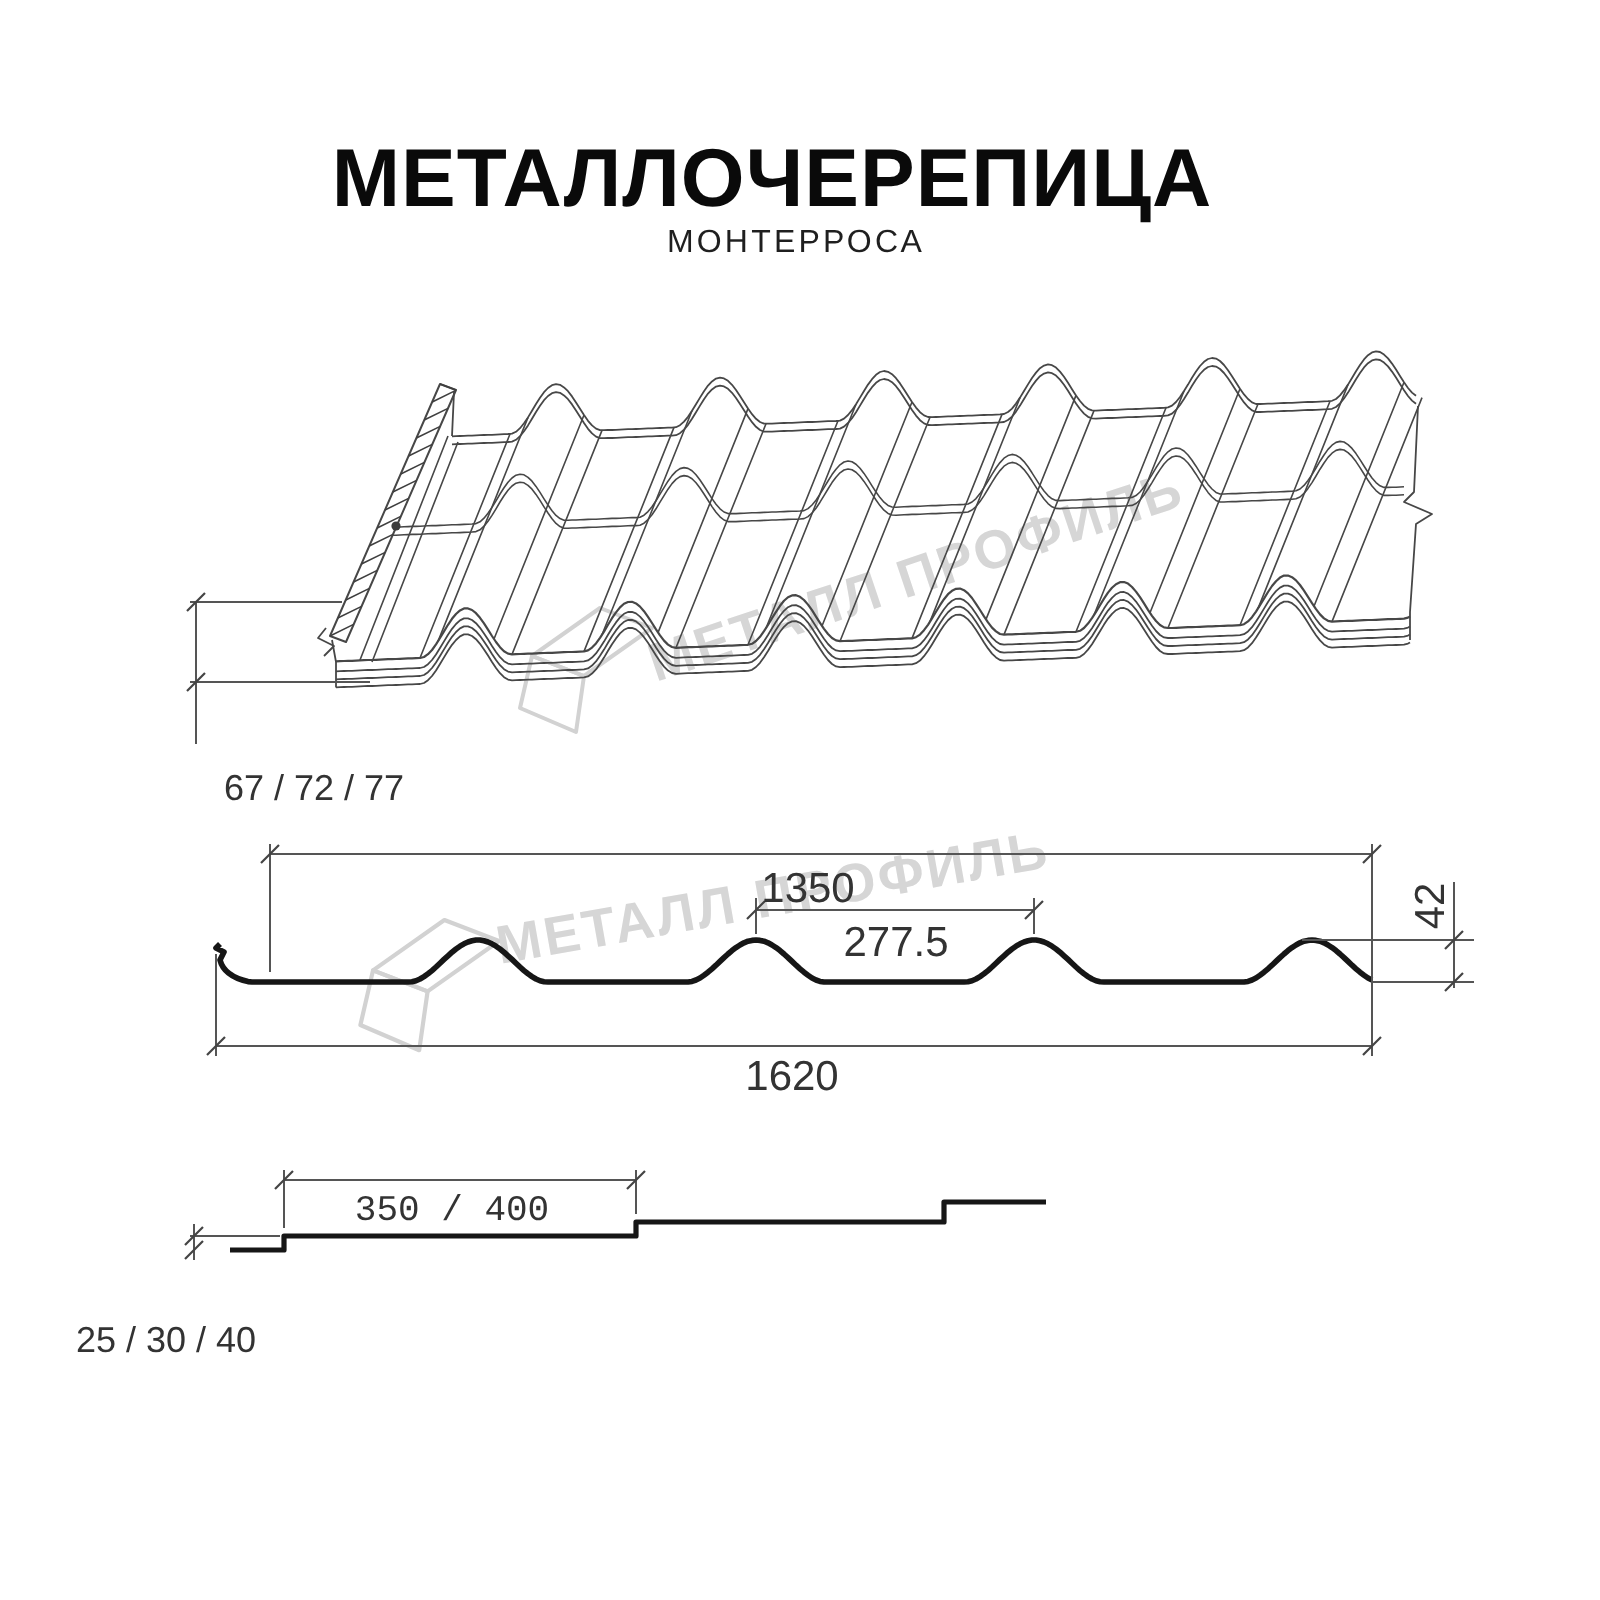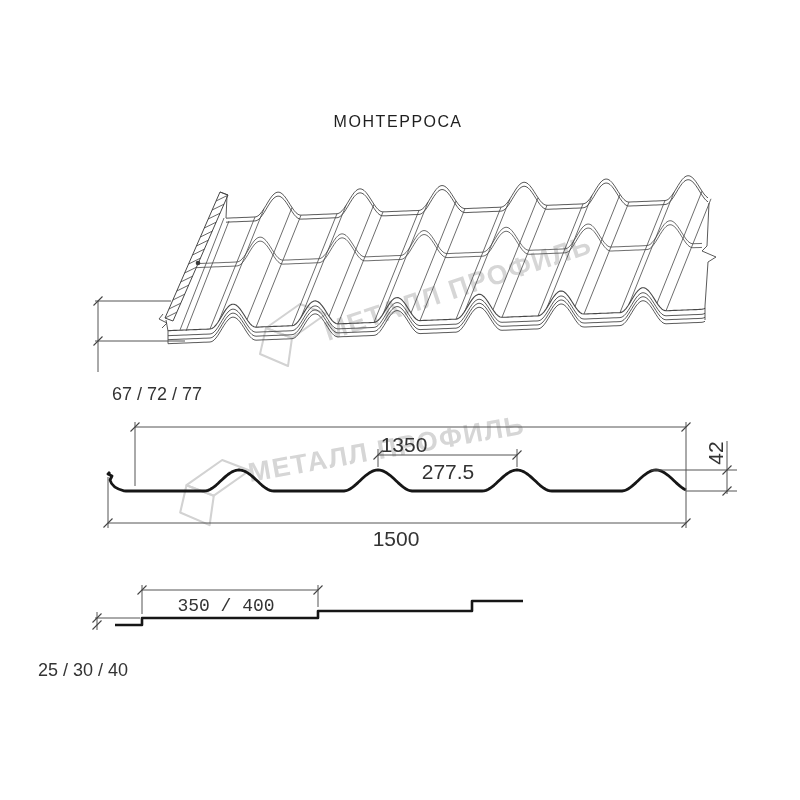--- a/index.html
+++ b/index.html
@@ -73,24 +73,25 @@
       </g>
     <g id="g-step">
         <path d="M115,625 L142,625 L142,618 L318,618 L318,611 L472,611 L472,601 L523,601" fill="none" stroke="#161616" stroke-width="2.6" stroke-linejoin="round" stroke-linecap="butt"></path>
         <path d="M142,585 L142,614 M318,585 L318,607 M142,590 L318,590" fill="none" stroke="#555555" stroke-width="1" stroke-linejoin="round" stroke-linecap="butt"></path>
         <path d="M137.5,594.5 L146.5,585.5 M313.5,594.5 L322.5,585.5 " fill="none" stroke="#444" stroke-width="1.1" stroke-linejoin="round" stroke-linecap="butt"></path>
         <path d="M95,618 L140,618 M97,612 L97,630" fill="none" stroke="#555555" stroke-width="1" stroke-linejoin="round" stroke-linecap="butt"></path>
         <path d="M92.5,622.5 L101.5,613.5 M92.5,629.5 L101.5,620.5 " fill="none" stroke="#444" stroke-width="1.1" stroke-linejoin="round" stroke-linecap="butt"></path>
       </g>
   </svg>
 
+  <div id="page-title">МЕТАЛЛОЧЕРЕПИЦА</div>
   <div id="page-subtitle">МОНТЕРРОСА</div>
 
   <div class="lbl small" style="left:112px;top:356px;">67 / 72 / 77</div>
 
   <div class="lbl center" style="left:404px;top:405px;">1350</div>
   <div class="lbl center" style="left:448px;top:432px;">277.5</div>
   <div id="dim-42">42</div>
-  <div class="lbl center" style="left:396px;top:499px;">1500</div>
+  <div class="lbl center" style="left:396px;top:499px;">1620</div>
 
   <div class="lbl center small" style="left:226px;top:568px;font-family:Liberation Mono, monospace;">350 / 400</div>
   <div class="lbl small" style="left:38px;top:632px;">25 / 30 / 40</div>
 </div>
 
 </body></html>

